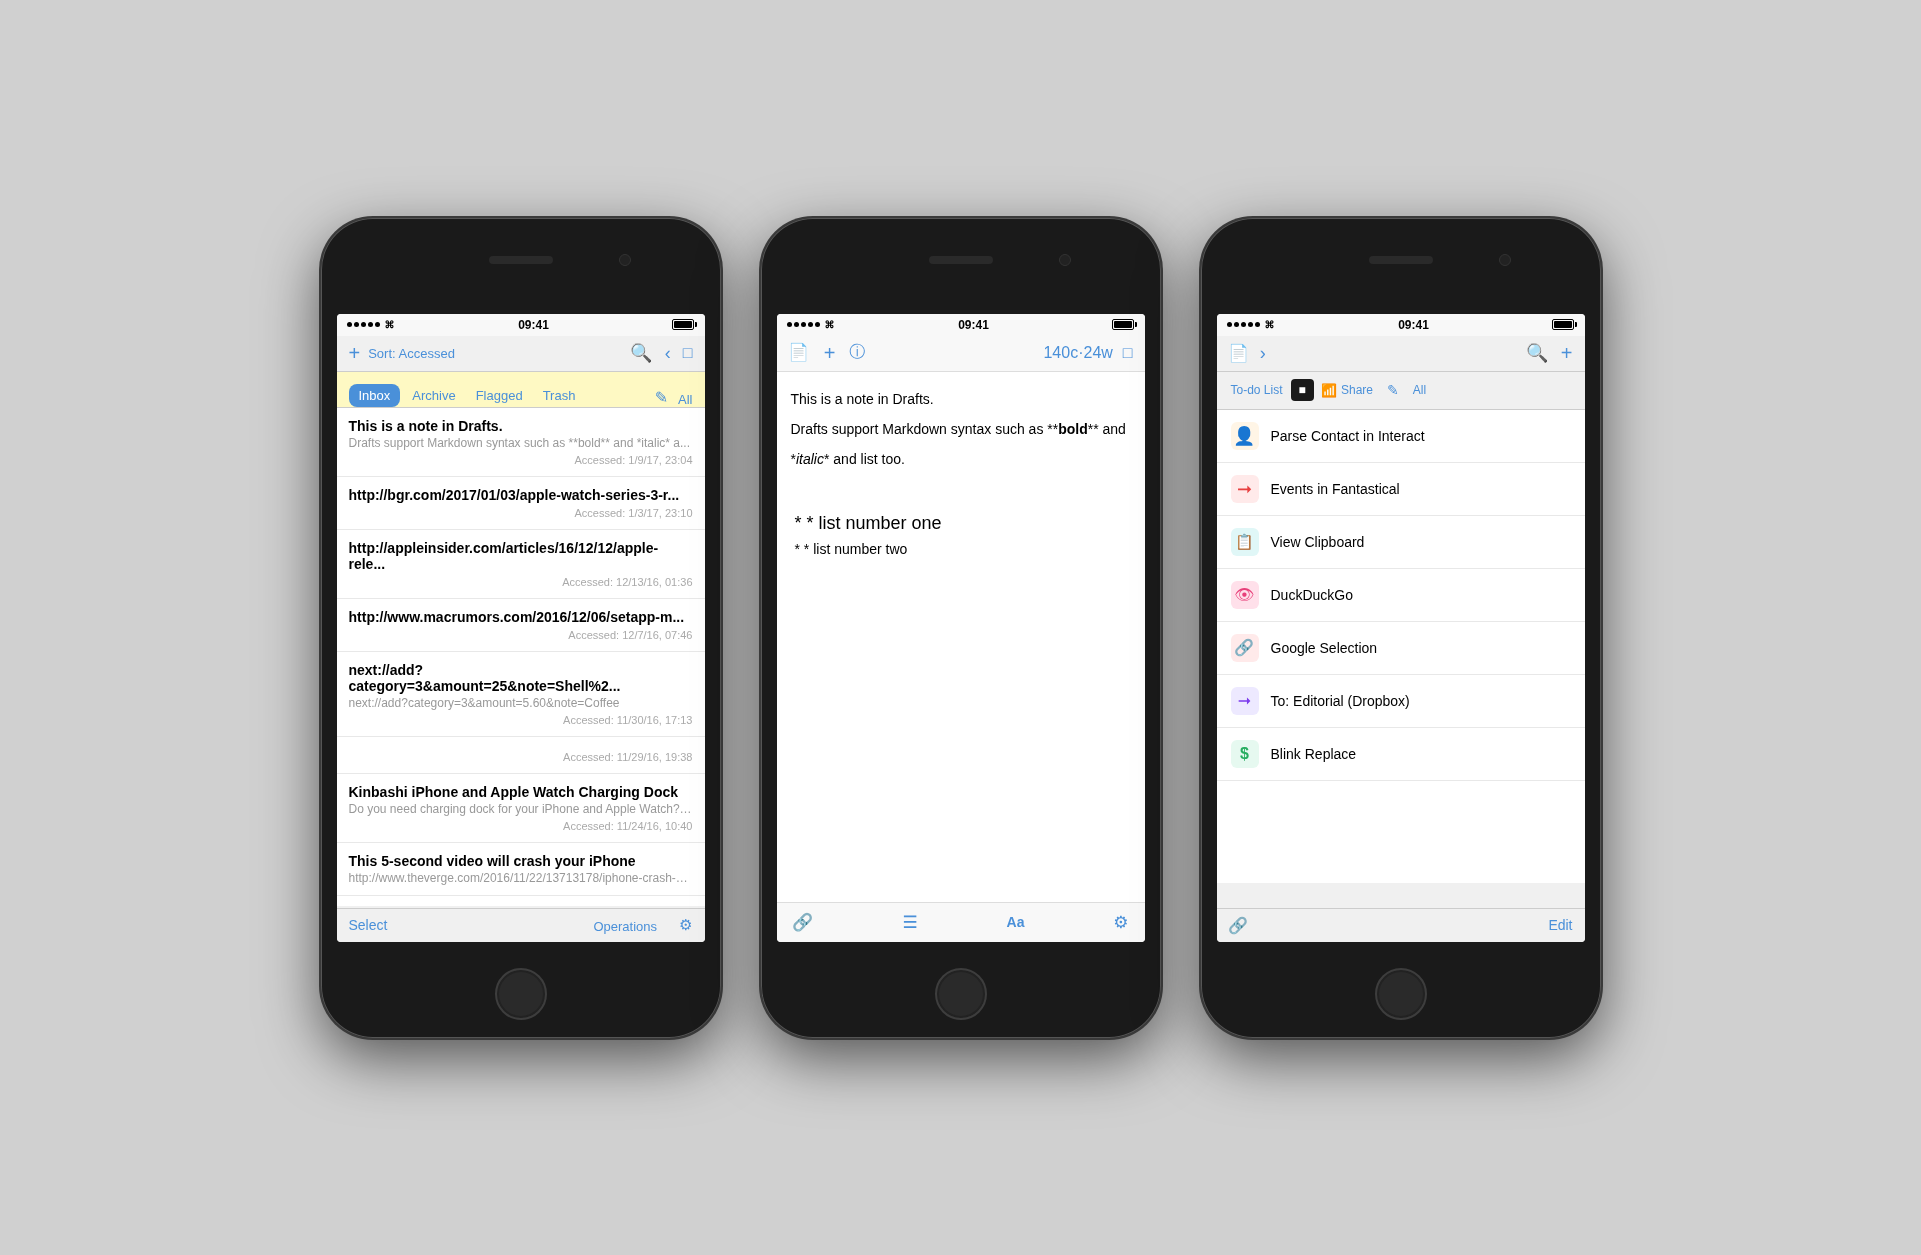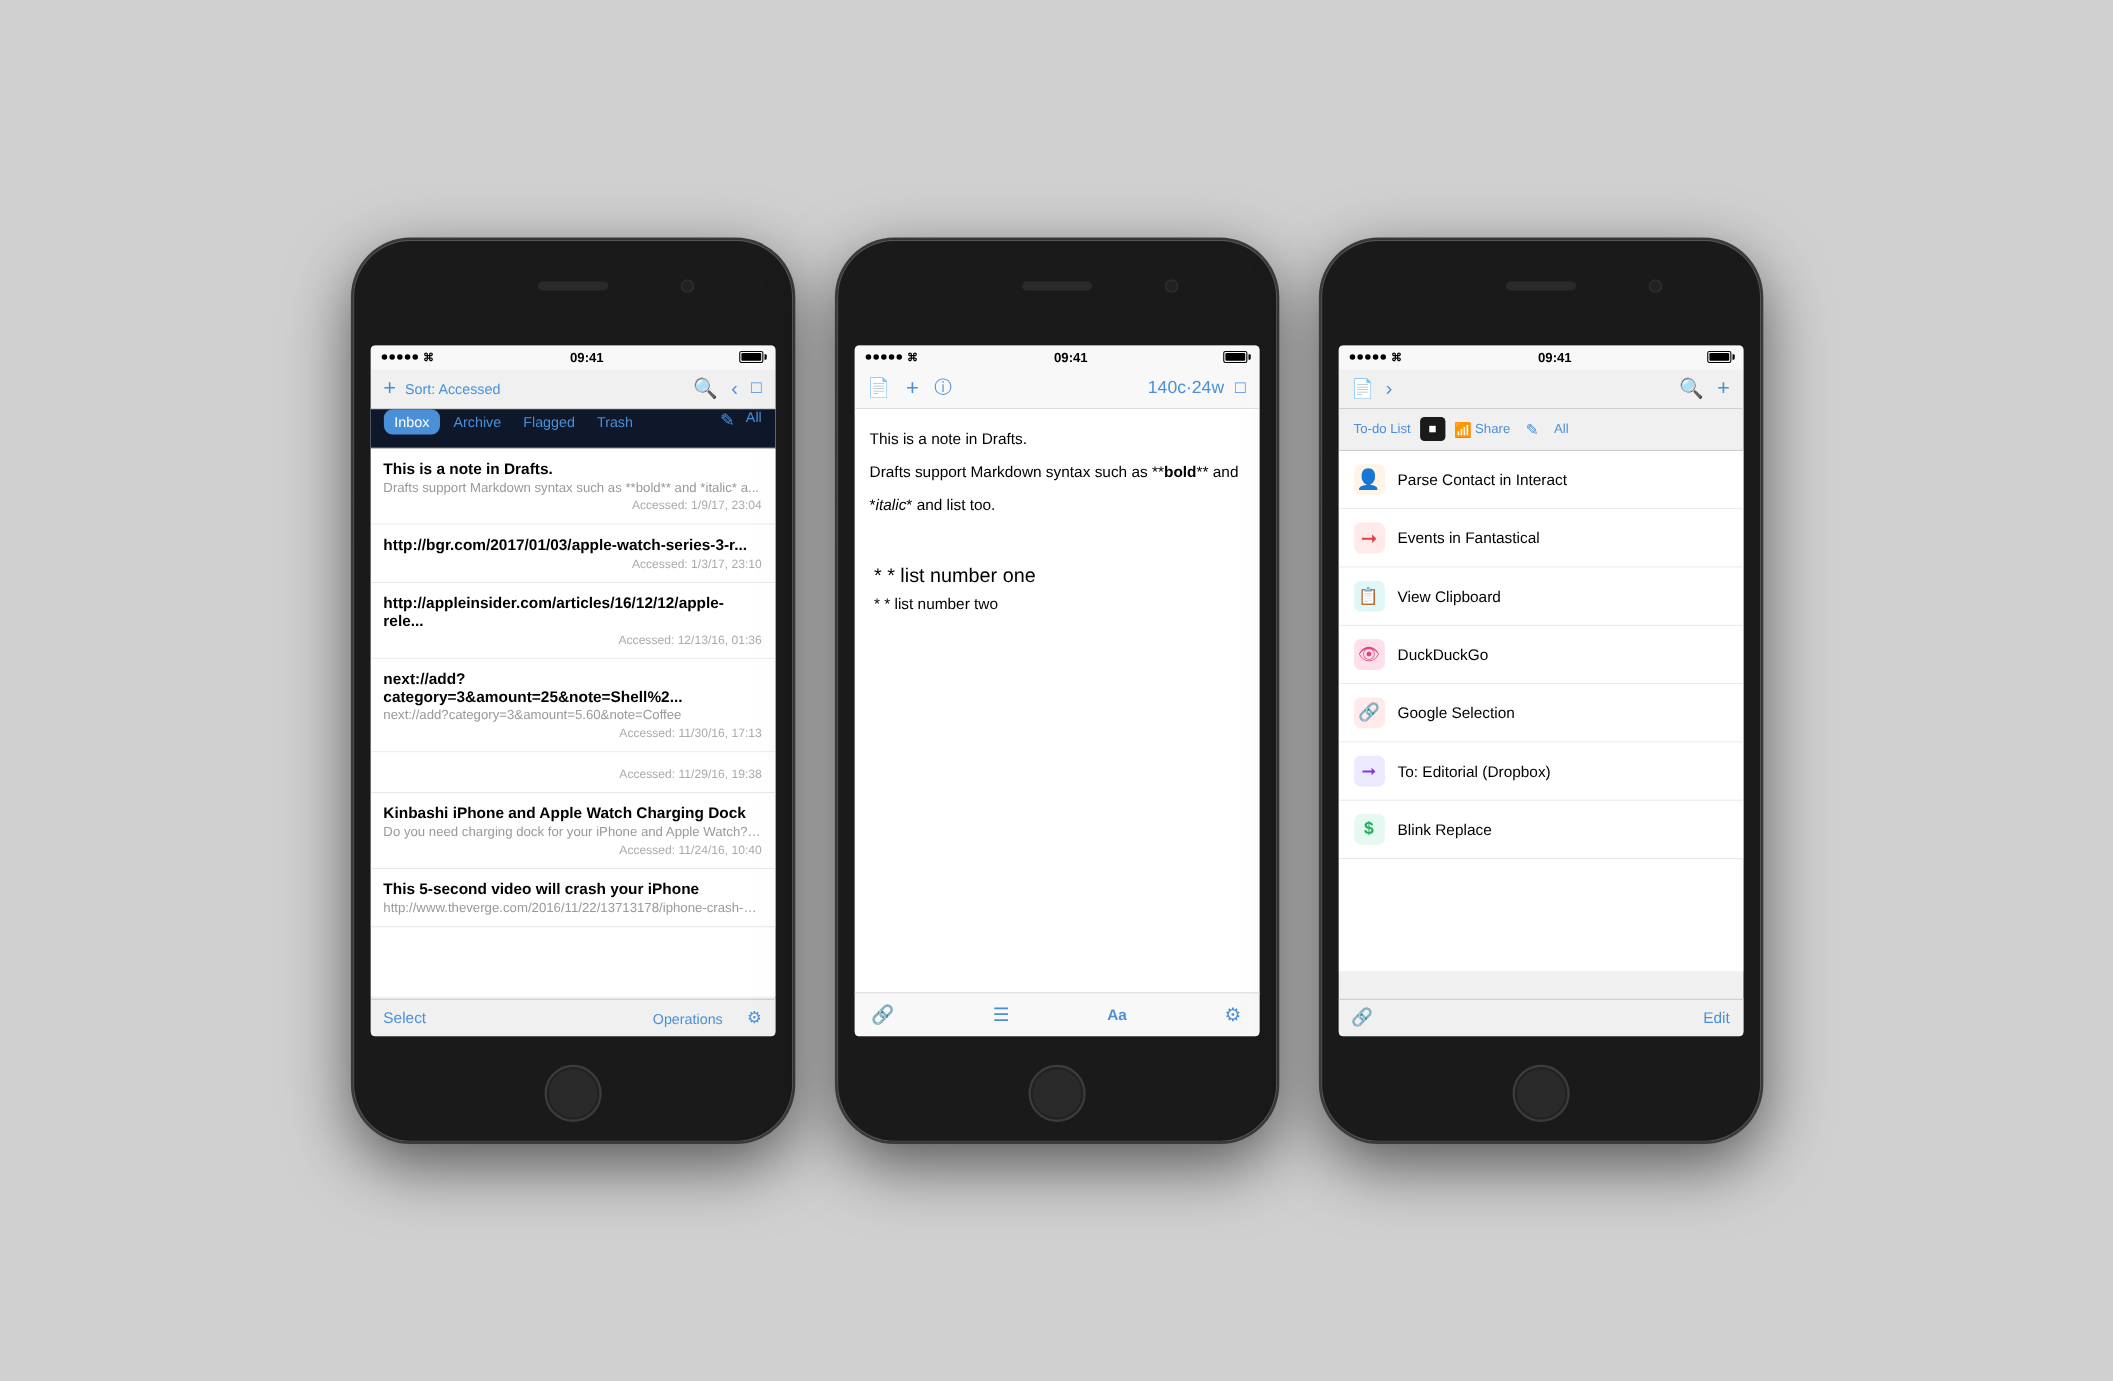--- a/index.html
+++ b/index.html
@@ -155,24 +155,24 @@
       border-bottom: 1px solid #ccc;
       padding: 6px 12px;
       display: flex;
       align-items: center;
       justify-content: space-between;
     }
     .toolbar-1 .left { display: flex; align-items: center; gap: 8px; color: #4a90d9; font-size: 14px; }
     .toolbar-1 .right { display: flex; align-items: center; gap: 12px; color: #4a90d9; font-size: 16px; }
 
     .tabs-1 {
-      background: #0f172a;
+      background: #fef9c3;
       border-bottom: 1px solid #ccc;
       display: flex;
-      align-items: flex-start;
+      align-items: flex-end;
       padding: 0 12px;
       height: 36px;
       gap: 4px;
     }
     .tab-item {
       font-size: 13px;
       color: #4a90d9;
       padding: 4px 8px;
       border-radius: 4px;
     }
@@ -355,20 +355,24 @@
         <div class="preview">Drafts support Markdown syntax such as **bold** and *italic* a...</div>
         <div class="date">Accessed: 1/9/17, 23:04</div>
       </div>
       <div class="note-item">
         <div class="title">http://bgr.com/2017/01/03/apple-watch-series-3-r...</div>
         <div class="date">Accessed: 1/3/17, 23:10</div>
       </div>
       <div class="note-item">
         <div class="title">http://appleinsider.com/articles/16/12/12/apple-rele...</div>
         <div class="date">Accessed: 12/13/16, 01:36</div>
+      </div>
+      <div class="note-item">
+        <div class="title">http://www.macrumors.com/2016/12/06/setapp-m...</div>
+        <div class="date">Accessed: 12/7/16, 07:46</div>
       </div>
       <div class="note-item">
         <div class="title">next://add?category=3&amp;amount=25&amp;note=Shell%2...</div>
         <div class="preview">next://add?category=3&amp;amount=5.60&amp;note=Coffee</div>
         <div class="date">Accessed: 11/30/16, 17:13</div>
       </div>
       <div class="note-item">
         <div class="date">Accessed: 11/29/16, 19:38</div>
       </div>
       <div class="note-item">

